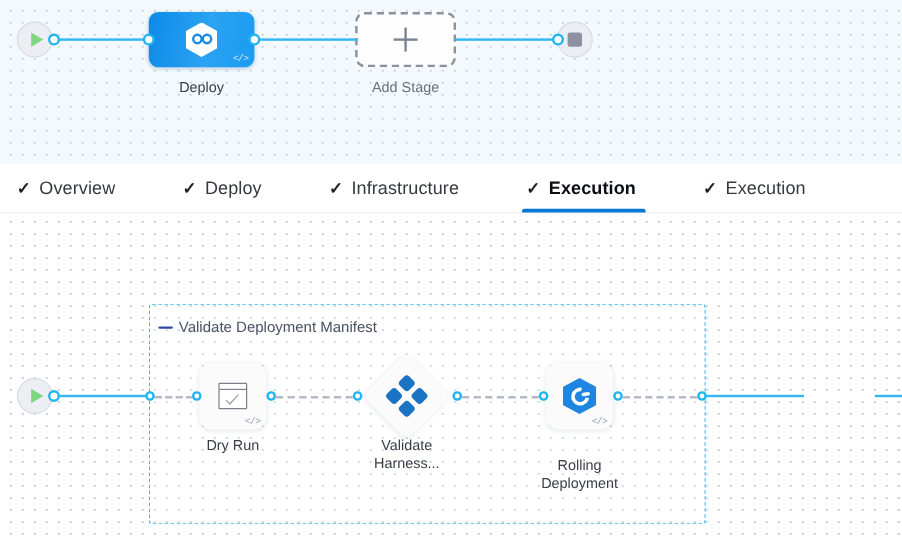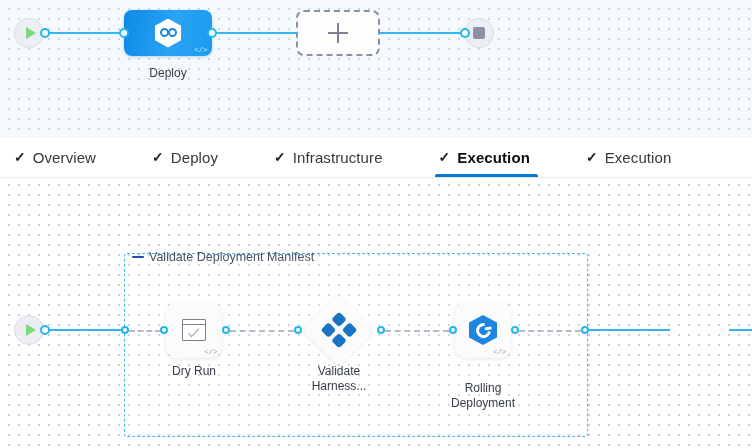--- a/index.html
+++ b/index.html
@@ -365,20 +365,21 @@
     </div>
     <div class="port" style="left:119px; top:28px;"></div>
     <div class="port" style="left:207px; top:28px;"></div>
 
     <div class="link" style="left:213px; top:31.5px; width:85px;"></div>
 
     <div class="node" style="left:296px; top:10px;">
       <div class="add-node add-stage-box">
         <div class="plus"></div>
       </div>
+      <div class="node-label muted" style="top:56px;">Add Stage</div>
     </div>
 
     <div class="link" style="left:380px; top:31.5px; width:84px;"></div>
     <div class="port" style="left:460px; top:28px;"></div>
 
     <div class="node" style="left:464px; top:18px;">
       <div class="terminal">
         <div class="stop-sq"></div>
       </div>
     </div>
@@ -412,21 +413,21 @@
     <div class="node" style="left:14px; top:137px;">
       <div class="terminal">
         <div class="play-tri"></div>
       </div>
     </div>
     <div class="port" style="left:40px; top:147px;"></div>
 
     <div class="link" style="left:46px; top:150.5px; width:80px;"></div>
 
     <div class="group-box" style="left:124px; top:75px; width:464px; height:184px;"></div>
-    <div class="group-title" style="left:132px; top:72px;">
+    <div class="group-title" style="left:132px; top:88px;">
       <span class="collapse-dash"></span>
       <span>Validate Deployment Manifest</span>
     </div>
 
     <div class="port small" style="left:121px; top:148px;"></div>
     <div class="link-dashed" style="left:129px; top:151.5px; width:32px;"></div>
     <div class="port small" style="left:160px; top:148px;"></div>
 
     <div class="node" style="left:166px; top:124px;">
       <div class="step-square">

